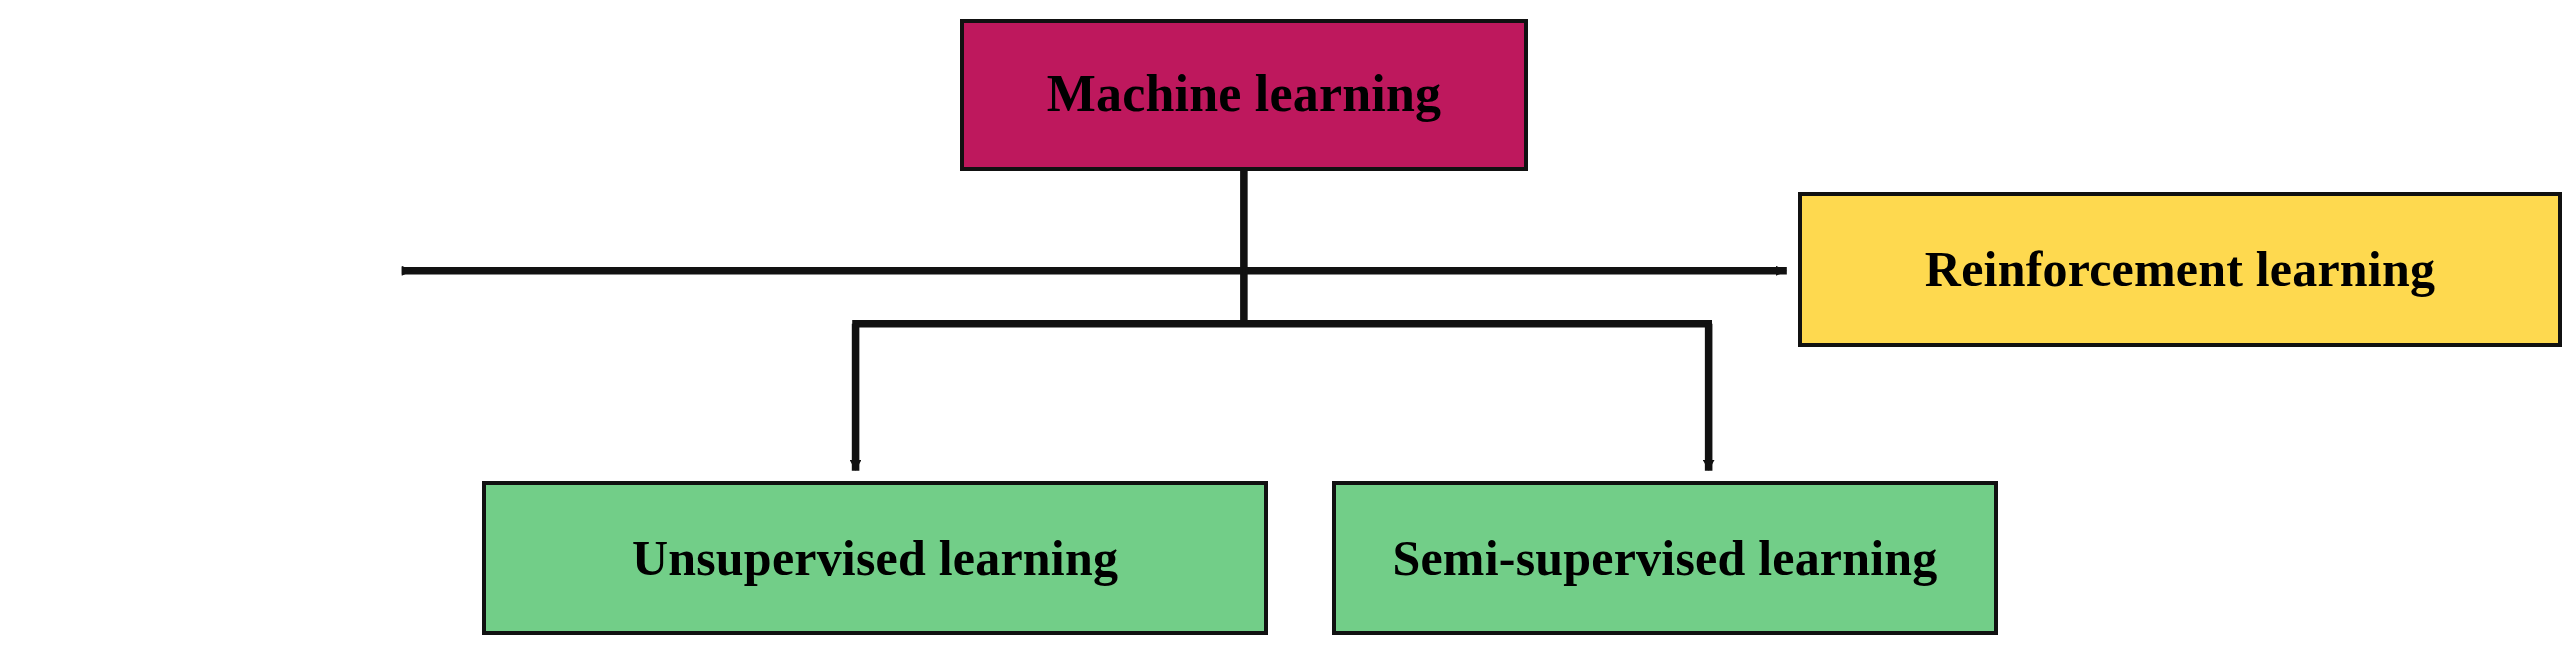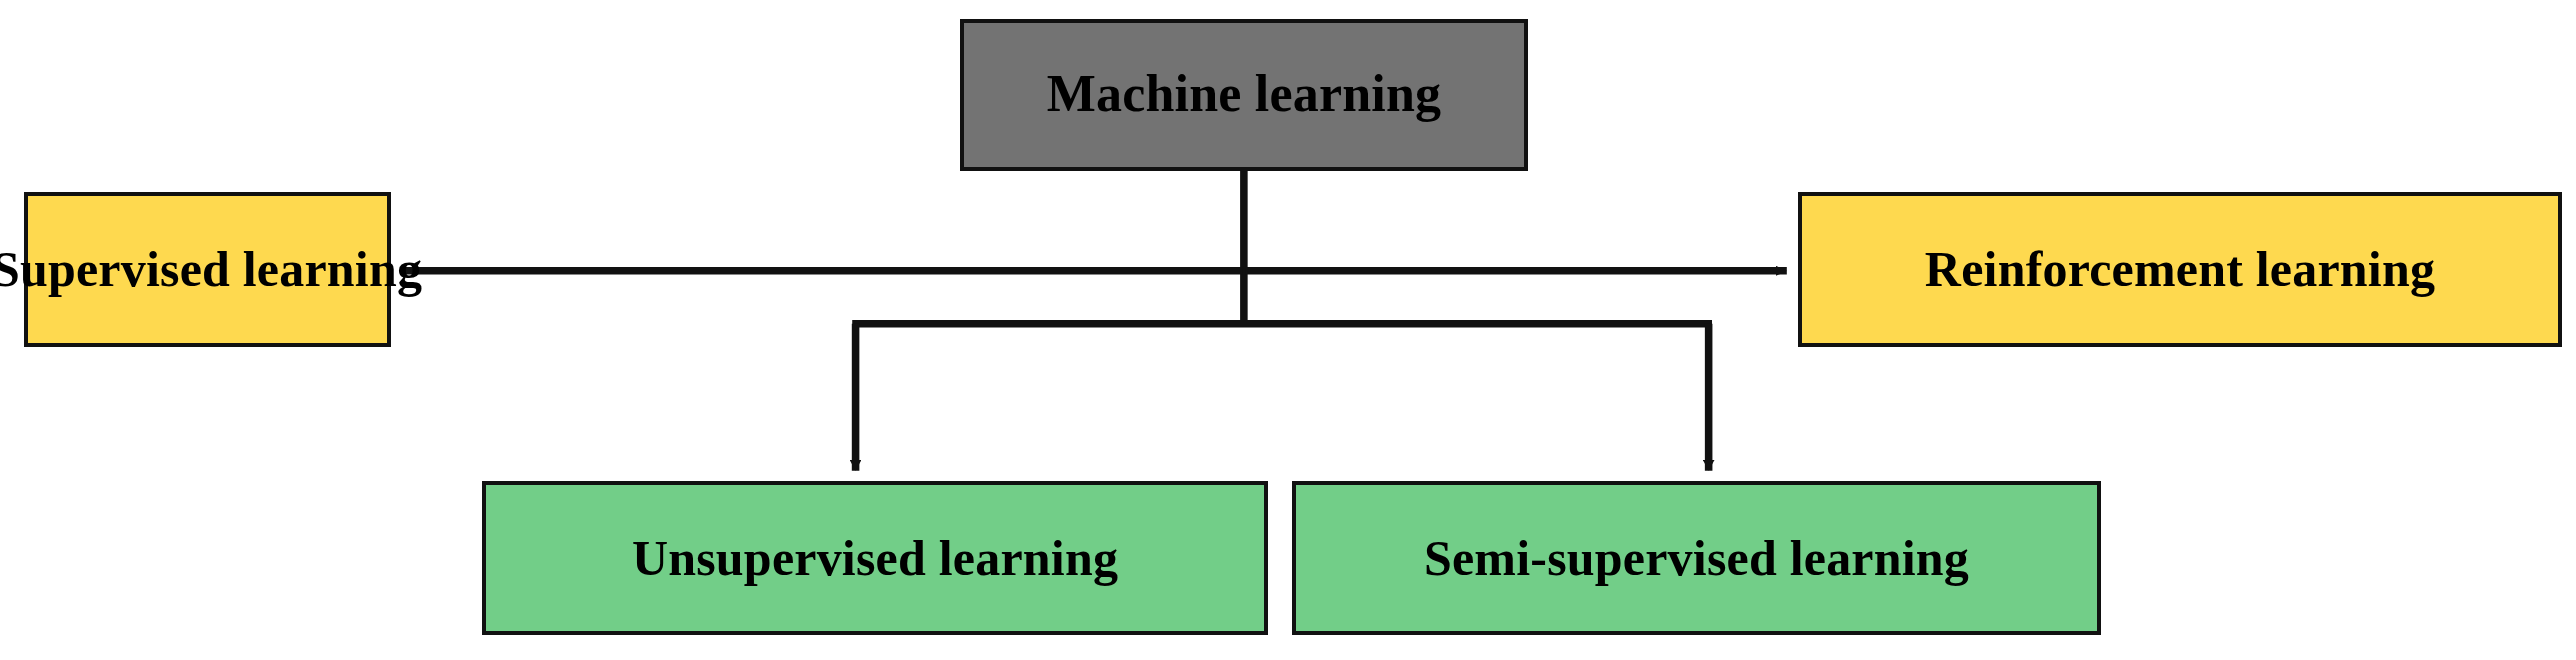--- a/index.html
+++ b/index.html
@@ -63,23 +63,23 @@
   }
   #node-unsupervised {
     left: 462px;
     top: 481px;
     width: 786px;
     height: 154px;
     font-size: 50px;
     margin-left: 20px;
   }
   #node-semisupervised {
-    left: 1292px;
+    left: 1332px;
     top: 481px;
-    width: 809px;
+    width: 666px;
     height: 154px;
     font-size: 50px;
   }
 
   
   #connectors {
     position: absolute;
     left: 0;
     top: 0;
     width: 2576px;
@@ -111,27 +111,24 @@
 
     <line x1="1482" y1="322" x2="2126" y2="322" stroke="#111111" stroke-width="9" marker-end="url(#arrow-right)"></line>
 
     <line x1="1014" y1="385" x2="2037" y2="385" stroke="#111111" stroke-width="9"></line>
 
     <line x1="1018" y1="385" x2="1018" y2="560" stroke="#111111" stroke-width="9" marker-end="url(#arrow-down)"></line>
 
     <line x1="2033" y1="385" x2="2033" y2="560" stroke="#111111" stroke-width="9" marker-end="url(#arrow-down)"></line>
   </svg>
 
-  <div class="node" id="node-root" style="background:#737373">
+  <div class="node" id="node-root" style="background:#be185d">
     <span class="node-label">Machine learning</span>
   </div>
 
-  <div class="node" id="node-supervised" style="background:#FED94F">
-    <span class="node-label">Supervised learning</span>
-  </div>
 
   <div class="node" id="node-reinforcement" style="background:#FED94F">
     <span class="node-label">Reinforcement learning</span>
   </div>
 
   <div class="node" id="node-unsupervised" style="background:#72CE88">
     <span class="node-label">Unsupervised learning</span>
   </div>
 
   <div class="node" id="node-semisupervised" style="background:#72CE88">

